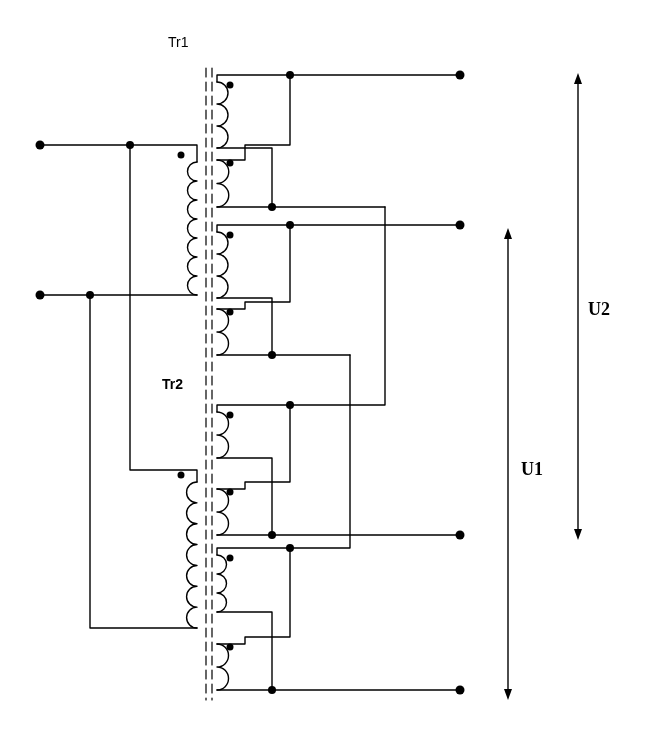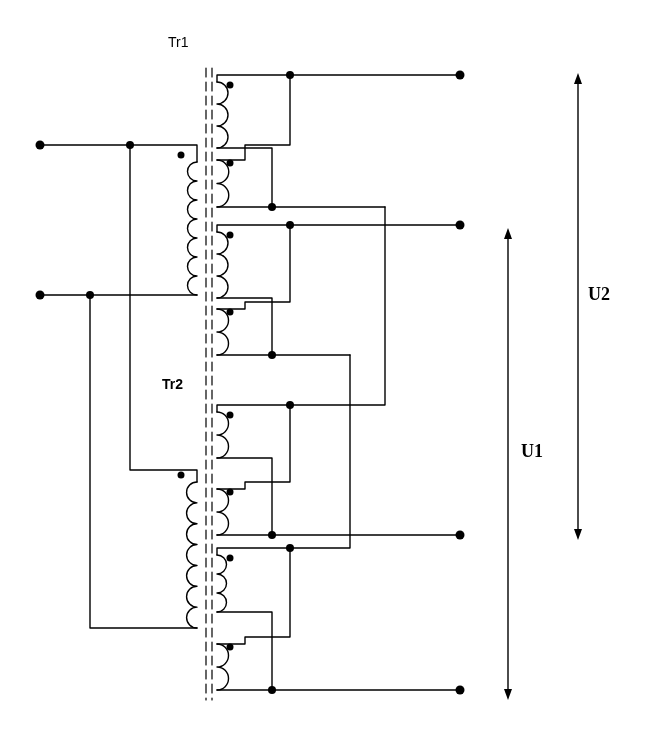--- a/index.html
+++ b/index.html
@@ -113,15 +113,15 @@
       <line x1="578" y1="82" x2="578" y2="531"></line>
       <polygon points="578,73 574,84 582,84"></polygon>
       <polygon points="578,540 574,529 582,529"></polygon>
       <line x1="508" y1="237" x2="508" y2="691"></line>
       <polygon points="508,228 504,239 512,239"></polygon>
       <polygon points="508,700 504,689 512,689"></polygon>
     </svg>
 
   <div class="lbl lbl-tr" id="lbl-tr1" style="left: 168px; top: 34px;">Tr1</div>
   <div class="lbl lbl-tr" id="lbl-tr2" style="left: 162px; top: 376px; font-weight: bold;">Tr2</div>
-  <div class="lbl lbl-u" id="lbl-u1" style="left: 521px; top: 441px;">U1</div>
-  <div class="lbl lbl-u" id="lbl-u2" style="left: 588px; top: 284px;">U2</div>
+  <div class="lbl lbl-u" id="lbl-u1" style="left: 521px; top: 459px;">U1</div>
+  <div class="lbl lbl-u" id="lbl-u2" style="left: 588px; top: 299px;">U2</div>
 </div>
 
 </body></html>

